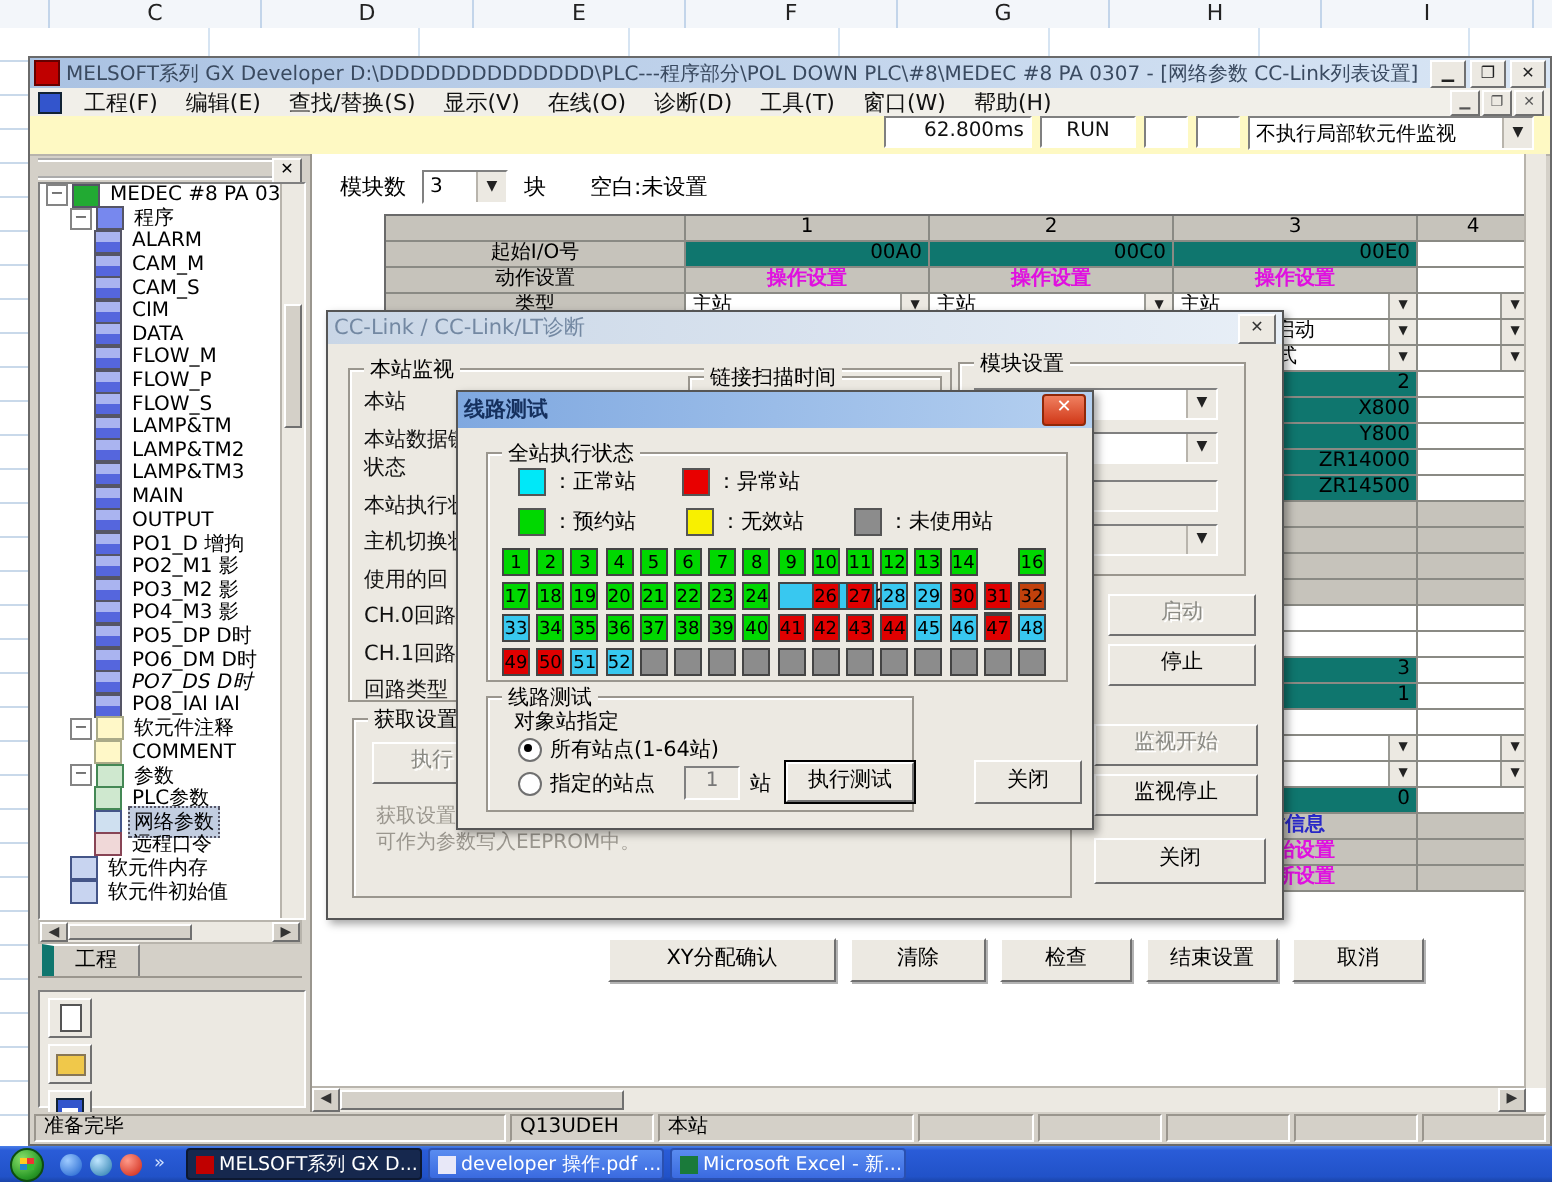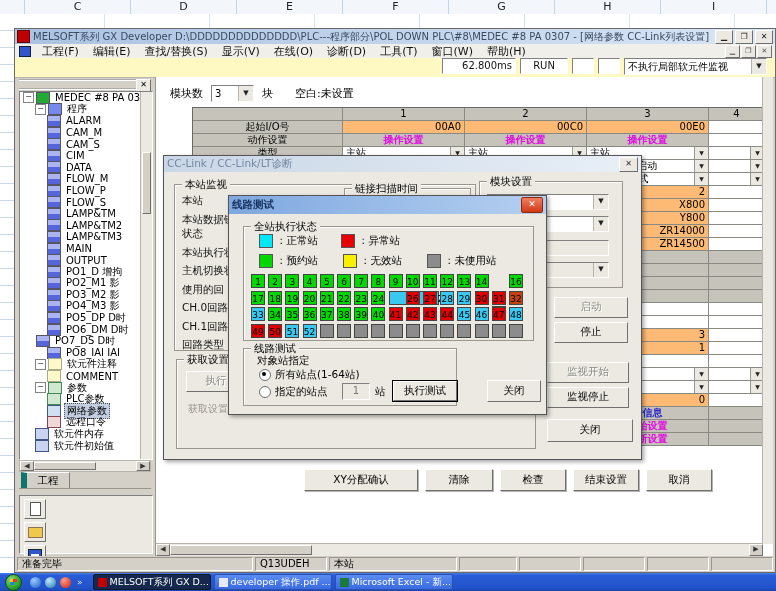--- a/index.html
+++ b/index.html
@@ -90,21 +90,21 @@
   .modrow{position:absolute;left:14px;top:8px;display:flex;align-items:center;gap:8px;font-size:11px;}
   .modcombo{width:38px;}
   .ptable{position:absolute;left:36px;top:30px;right:8px;border-top:1px solid #6a6a6a;border-left:1px solid #6a6a6a;}
   .prow{display:flex;height:13px;}
   .pcell{border-right:1px solid #8a8a84;border-bottom:1px solid #8a8a84;font-size:10px;line-height:12px;
          overflow:hidden;white-space:nowrap;box-sizing:border-box;position:relative;}
   .tl{width:150px;flex:none;background:#c6c3bb;text-align:center;}
   .tc{width:122px;flex:none;}
   .tc4{flex:1;}
   .ct-w{background:#fff;}
-  .ct-r{background:#fdba74;text-align:right;padding-right:3px;}
+  .ct-r{background:#0f766e;text-align:right;padding-right:3px;}
   .ct-g{background:#c6c3bb;}
   .ct-m{background:#c6c3bb;color:#e010e0;font-weight:bold;text-align:center;}
   .ct-h{background:#c6c3bb;color:#2828c8;font-weight:bold;text-align:center;}
   .ct-hm{background:#c6c3bb;color:#e010e0;font-weight:bold;text-align:center;}
   .ct-d{background:#fff;padding-left:3px;}
   .dd{position:absolute;right:0;top:0;bottom:0;width:13px;background:#ece9e2;border-left:1px solid #9a9a94;
       font-size:6px;line-height:11px;text-align:center;color:#222;}
   .phead{background:#c6c3bb;text-align:center;}
   .detail{position:absolute;left:16px;top:370px;font-size:11px;font-weight:bold;color:#111;}
   .btnrow{position:absolute;left:148px;top:392px;display:flex;gap:7px;}
@@ -315,21 +315,21 @@
             <span class="tlabel">PO4_M3 影</span>
           </div>
           <div class="trow" style="padding-left: 27px;">
             <span class="ticon ic-prog"></span>
             <span class="tlabel">PO5_DP D时</span>
           </div>
           <div class="trow" style="padding-left: 27px;">
             <span class="ticon ic-prog"></span>
             <span class="tlabel">PO6_DM D时</span>
           </div>
-          <div class="trow" style="padding-left: 16px;">
+          <div class="trow" style="padding-left: 27px; font-style: italic;">
             <span class="ticon ic-prog"></span>
             <span class="tlabel">PO7_DS D时</span>
           </div>
           <div class="trow" style="padding-left: 27px;">
             <span class="ticon ic-prog"></span>
             <span class="tlabel">PO8_IAI IAI</span>
           </div>
           <div class="trow" style="padding-left: 15px;">
             <span class="texp">−</span>
             <span class="ticon ic-comment"></span>
@@ -663,20 +663,21 @@
   <div class="dbtn dis" style="left:390px;top:141px;width:72px;height:19px;line-height:17px;">启动</div>
   <div class="dbtn" style="left:390px;top:166px;width:72px;height:19px;line-height:17px;">停止</div>
   <div class="dbtn dis" style="left:383px;top:206px;width:80px;height:19px;line-height:17px;">监视开始</div>
   <div class="dbtn" style="left:383px;top:231px;width:80px;height:19px;line-height:17px;">监视停止</div>
   <div class="grp" style="left:12px;top:203px;width:358px;height:88px;">
     <b>获取设置信息</b>
   </div>
   <div class="dbtn dis" style="left:22px;top:215px;width:58px;height:19px;line-height:17px;">执行</div>
   <div class="note" style="left:24px;top:246px;width:330px;">
     <div>获取设置信息后，通过软元件测试，设置软元件YnA为ON，获取的信息</div>
+    <div>可作为参数写入EEPROM中。</div>
   </div>
   <div class="dbtn" style="left:383px;top:263px;width:84px;height:21px;line-height:19px;">关闭</div>
 </div>
 
 <div class="dlg" style="left:228px;top:195px;width:317px;height:218px;z-index:8;">
   <div class="dtitle dt-active" style="height:18px;">
     <span>线路测试</span>
     <span class="dclose-red">✕</span>
   </div>
   <div class="grp" style="left:14px;top:30px;width:289px;height:113px;">

